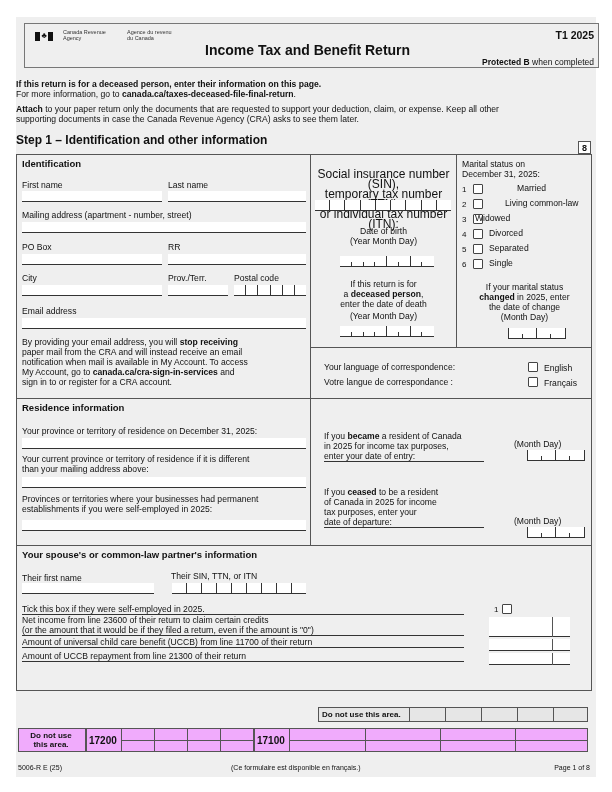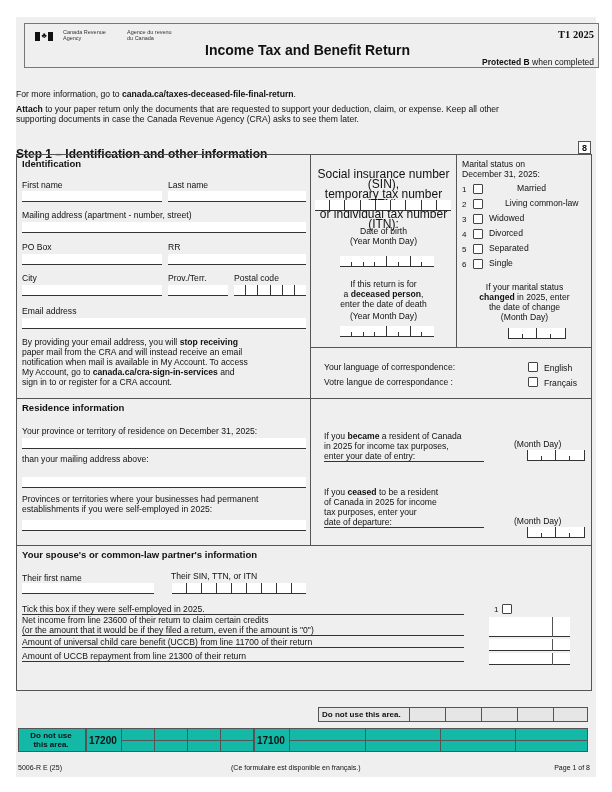--- a/index.html
+++ b/index.html
@@ -6,25 +6,25 @@
 body{width:612px;height:792px;background:#fff;font-family:"Liberation Sans",sans-serif;color:#111;position:relative;overflow:hidden;}
 .page{position:absolute;left:16px;top:17px;width:580px;height:760px;background:#efefef;}
 .abs{position:absolute;}
 .hdr{position:absolute;left:8px;top:6px;width:575px;height:45px;border:1px solid #777;background:#efefef;}
 .flag{position:absolute;left:10px;top:8px;width:18px;height:9px;}
 .flag .b1{position:absolute;left:0;top:0;width:5px;height:9px;background:#111;}
 .flag .b2{position:absolute;right:0;top:0;width:5px;height:9px;background:#111;}
 .flag .leaf{position:absolute;left:5px;top:-1px;width:8px;font-size:8px;line-height:10px;text-align:center;color:#111;}
 .tiny{font-size:5.5px;line-height:6px;color:#333;}
 .title{font-size:14px;font-weight:bold;}
-.t1{font-size:10.5px;font-weight:bold;font-family:Liberation Serif, serif;}
+.t1{font-size:10.5px;font-weight:bold;}
 .sm{font-size:8.6px;line-height:10px;}
 .lbl{font-size:8.6px;line-height:10px;}
 .bold{font-weight:bold;}
-.step{font-size:12px;font-weight:bold;margin-top:14px;}
+.step{font-size:12px;font-weight:bold;}
 .box8{border:1px solid #555;background:#fff;font-size:9px;font-weight:bold;text-align:center;line-height:12px;width:13px;height:13px;}
 .section{position:absolute;border:1px solid #555;}
 .input{position:absolute;background:#fff;border-bottom:1px solid #333;height:11px;}
 .combo{position:absolute;background:#fff;border-bottom:1px solid #333;height:11px;display:flex;}
 .combo span{flex:1;border-right:1px solid #333;height:100%;}
 .combo span:last-child{border-right:none;}
 .combo.lowtick span{border-right:none;position:relative;}
 .combo.lowtick span:after{content:"";position:absolute;right:0;bottom:0;height:4px;border-right:1px solid #333;}
 .combo.lowtick span.tall:after{height:100%;}
 .combo.lowtick span:last-child:after{display:none;}
@@ -53,20 +53,21 @@
     </div>
     <div class="abs tiny" style="left:102px;top:5px;">
       <div>Agence du revenu</div>
         <div>du Canada</div>
     </div>
     <div class="abs title" style="left:180px;top:18px;">Income Tax and Benefit Return</div>
     <div class="abs t1" style="right:4px;top:5px;">T1 2025</div>
     <div class="abs sm" style="right:4px;top:33px;font-size:8.5px;"><span class="bold">Protected B</span><span> when completed</span></div>
   </div>
 
+  <div class="abs sm bold" style="left:0;top:62px;">If this return is for a deceased person, enter their information on this page.</div>
   <div class="abs sm" style="left:0;top:72px;"><span>For more information, go to </span><span class="bold">canada.ca/taxes-deceased-file-final-return</span><span>.</span></div>
   <div class="abs sm" style="left:0;top:87px;width:484px;"><span class="bold">Attach</span><span> to your paper return only the documents that are requested to support your deduction, claim, or expense. Keep all other</span><br><span>supporting documents in case the Canada Revenue Agency (CRA) asks to see them later.</span></div>
 
   <div class="abs step" style="left:0;top:116px;">Step 1 – Identification and other information</div>
   <div class="abs box8" style="left:562px;top:124px;">8</div>
 
   <div class="section" style="left:0;top:137px;width:576px;height:245px;"></div>
   <div class="vline" style="left:294px;top:137px;height:245px;"></div>
   <div class="vline" style="left:440px;top:137px;height:193px;"></div>
   <div class="hline" style="left:294px;top:330px;width:282px;"></div>
@@ -163,21 +164,21 @@
         <span class="abs lbl" style="left:27px;top:1px;padding-left:28px;">Married</span>
       </div>
     <div class="abs" style="top:15px;left:0;width:140px;height:14px;">
         <span class="abs lbl" style="left:0;top:3px;font-size:8px;">2</span>
         <div class="chk" style="left:11px;top:2px;"></div>
         <span class="abs lbl" style="left:43px;top:1px;">Living common-law</span>
       </div>
     <div class="abs" style="top:30px;left:0;width:140px;height:14px;">
         <span class="abs lbl" style="left:0;top:3px;font-size:8px;">3</span>
         <div class="chk" style="left:11px;top:2px;"></div>
-        <span class="abs lbl" style="left:27px;top:1px;">Widowed</span>
+        <span class="abs lbl" style="left:13px;top:1px;">Widowed</span>
       </div>
     <div class="abs" style="top:45px;left:0;width:140px;height:14px;">
         <span class="abs lbl" style="left:0;top:3px;font-size:8px;">4</span>
         <div class="chk" style="left:11px;top:2px;"></div>
         <span class="abs lbl" style="left:27px;top:1px;">Divorced</span>
       </div>
     <div class="abs" style="top:60px;left:0;width:140px;height:14px;">
         <span class="abs lbl" style="left:0;top:3px;font-size:8px;">5</span>
         <div class="chk" style="left:11px;top:2px;"></div>
         <span class="abs lbl" style="left:27px;top:1px;">Separated</span>
@@ -207,20 +208,21 @@
   <div class="abs lbl" style="left:528px;top:346px;">English</div>
   <div class="chk" style="left:512px;top:360px;"></div>
   <div class="abs lbl" style="left:528px;top:361px;">Français</div>
 
   <div class="section" style="left:0;top:381px;width:576px;height:148px;"></div>
   <div class="vline" style="left:294px;top:381px;height:148px;"></div>
   <div class="abs lbl bold" style="left:6px;top:386px;font-size:9.5px;">Residence information</div>
   <div class="abs lbl" style="left:6px;top:409px;">Your province or territory of residence on December 31, 2025:</div>
   <div class="input" style="left:6px;top:421px;width:284px;"></div>
   <div class="abs lbl" style="left:6px;top:437px;">
+      <div>Your current province or territory of residence if it is different</div>
       <div>than your mailing address above:</div>
     </div>
   <div class="input" style="left:6px;top:460px;width:284px;"></div>
   <div class="abs lbl" style="left:6px;top:477px;">
       <div>Provinces or territories where your businesses had permanent</div>
       <div>establishments if you were self-employed in 2025:</div>
     </div>
   <div class="input" style="left:6px;top:503px;width:284px;"></div>
 
   <div class="abs lbl" style="left:308px;top:414px;width:160px;border-bottom:1px solid #333;">
@@ -289,21 +291,21 @@
 
   <div class="grid" style="left:302px;top:690px;width:270px;height:15px;background:#e6e6e6;">
     <div class="abs lbl bold" style="left:3px;top:2px;font-size:8px;">Do not use this area.</div>
     <div class="cell" style="left:90px;top:0;height:13px;"></div>
     <div class="cell" style="left:126px;top:0;height:13px;"></div>
     <div class="cell" style="left:162px;top:0;height:13px;"></div>
     <div class="cell" style="left:198px;top:0;height:13px;"></div>
     <div class="cell" style="left:234px;top:0;height:13px;"></div>
   </div>
 
-  <div class="grid" style="left:2px;top:711px;width:570px;height:24px;background:#14b8a6;">
+  <div class="grid" style="left:2px;top:711px;width:570px;height:24px;background:#f0abfc;">
     <div class="abs lbl bold center" style="left:0;top:2px;width:64px;font-size:8px;line-height:9px;">
         <div>Do not use</div>
         <div>this area.</div>
       </div>
     <div class="cell" style="left:66px;top:0;height:22px;border-left:2px solid #555;"></div>
     <div class="abs bold" style="left:70px;top:6px;font-size:10px;text-align:right;">17200</div>
     <div class="cell" style="left:102px;top:0;height:22px;"></div>
     <div class="hline" style="left:102px;top:11px;width:134px;"></div>
     <div class="cell" style="left:135px;top:0;height:22px;"></div>
     <div class="cell" style="left:168px;top:0;height:22px;"></div>

